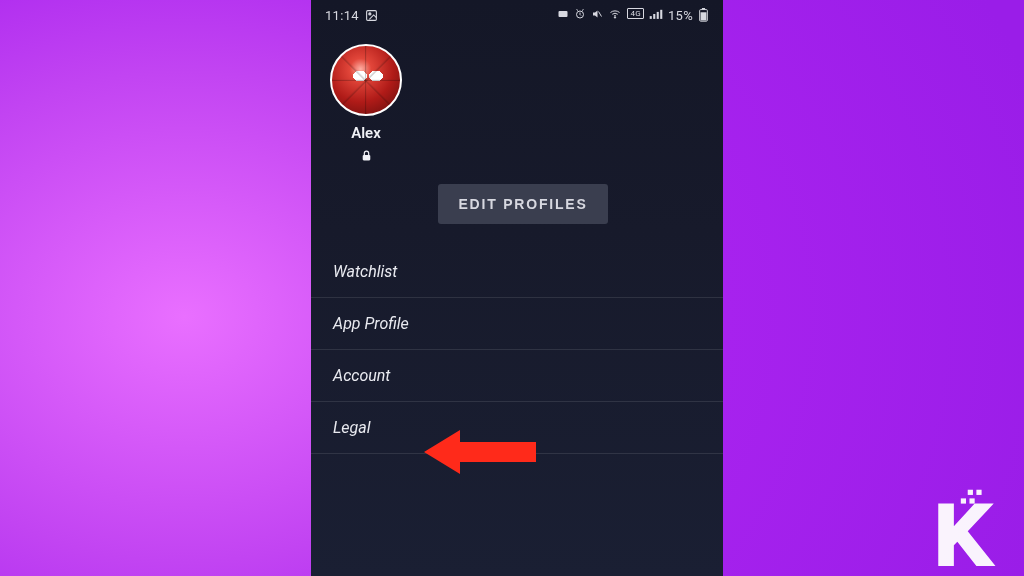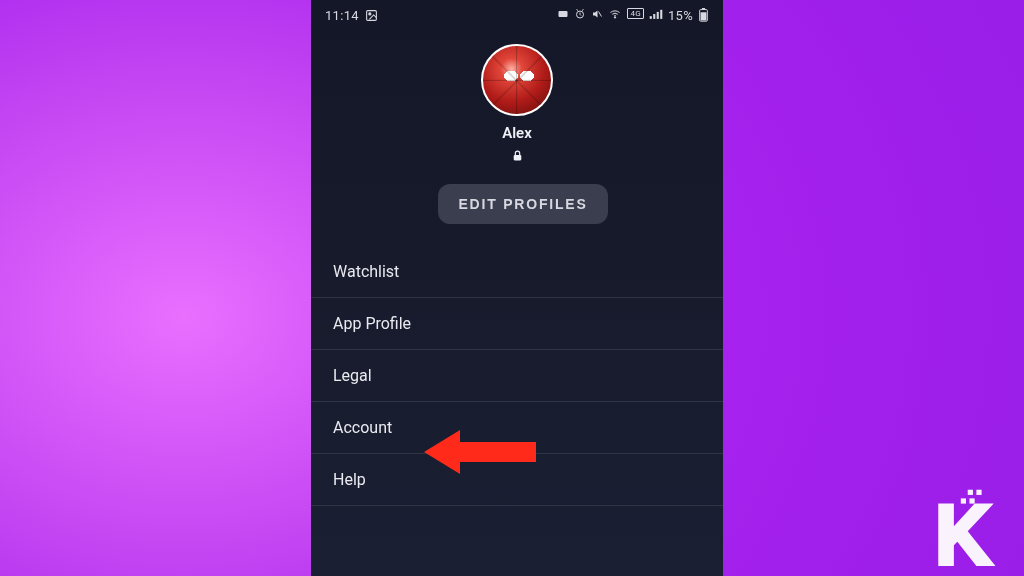--- a/index.html
+++ b/index.html
@@ -24,20 +24,21 @@
     padding: 0 14px; font-size: 13px; color: #d7d8e0; letter-spacing: .3px;
   }
   .status-left { display: flex; align-items: center; gap: 6px; }
   .status-right { display: flex; align-items: flex-start; gap: 5px; }
   .ico { display: inline-flex; }
   .ico svg { display: block; }
   
   .profiles {
     display: flex; justify-content: center; gap: 20px;
     padding: 14px 0 6px;
+    flex-direction: column;
   }
   .profile { display: flex; flex-direction: column; align-items: center; width: 110px; }
   .avatar {
     width: 72px; height: 72px; border-radius: 50%;
     border: 2px solid #fff;
     background: radial-gradient(circle at 42% 34%, #ffb0a4 0%, #e2463a 18%, #b01b18 55%, #5d0c0b 100%);
     position: relative; overflow: hidden;
   }
   .avatar::before { 
     content:"";
@@ -60,28 +61,28 @@
     background: #4a4e5d; display:flex; align-items:center; justify-content:center;
   }
   .profile-name { margin-top: 8px; font-size: 15px; font-weight: 600; color:#f0f1f6; }
   .profile-name.dim { color:#9a9eaf; font-weight:500; }
   .lock-row { height: 18px; margin-top: 4px; display:flex; align-items:center; justify-content:center; }
   
   .edit-row { display:flex; justify-content:center; padding: 14px 0 22px; }
   .edit-btn {
     background:#3a3e4f; color:#d7d8e0; border:none;
     padding: 12px 20px; font-size: 14px; letter-spacing: 1.8px; font-weight:600;
-    border-radius: 12px; cursor:pointer;margin-left:12px;
+    border-radius: 3px; cursor:pointer;margin-left:12px;
   }
   
   .menu { display:flex; flex-direction:column; }
   .menu-item {
     padding: 16px 22px; font-size: 16px; color:#e9eaf0;
     border-bottom: 1px solid rgba(255,255,255,.10);
-    cursor:pointer; position:relative;
+    cursor:pointer; position:relative;font-style:italic;
   }
   
   .arrow {
     position:absolute; left:424px; top:422px; width:120px; height:60px; pointer-events:none;
   }
   
   .watermark {
     position:absolute; right:12px; bottom:10px; width:92px; height:78px; opacity:.95;
   }
 </style>
@@ -164,23 +165,22 @@
       </div>
     </div>
 
     <div class="edit-row">
       <button class="edit-btn">EDIT PROFILES</button>
     </div>
 
     <div class="menu">
       <div class="menu-item">Watchlist</div>
       <div class="menu-item">App Profile</div>
+      <div class="menu-item">Account</div>
       <div class="menu-item">Legal</div>
-      <div class="menu-item">Account</div>
-      <div class="menu-item">Help</div>
     </div>
 
   </div>
 
   <svg class="arrow" viewBox="0 0 120 60">
     <g fill="#ff2a1a">
       <polygon points="0,30 36,8 36,20 112,20 112,40 36,40 36,52"></polygon>
     </g>
   </svg>
 

